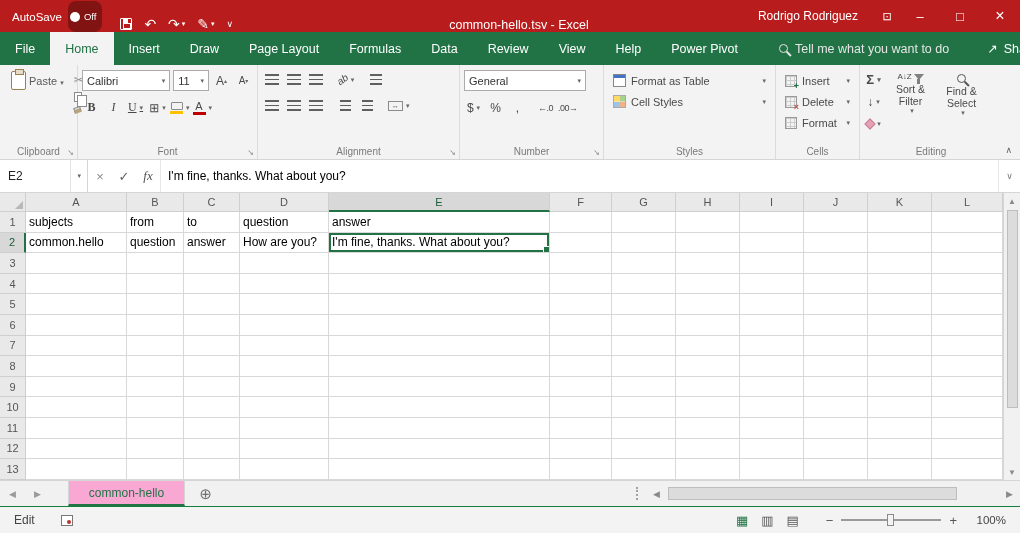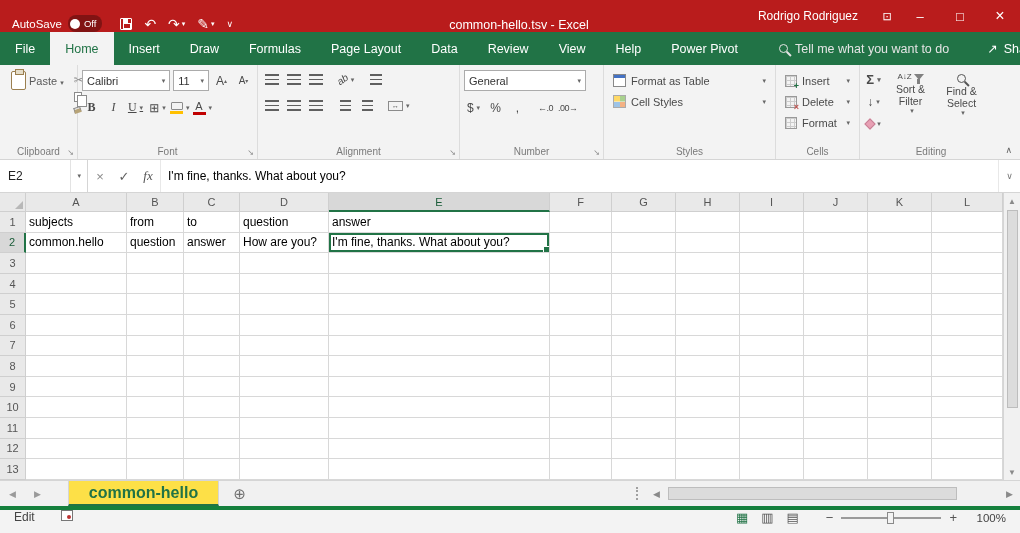--- a/index.html
+++ b/index.html
@@ -3,21 +3,21 @@
 <meta charset="utf-8">
 <style>
   * { box-sizing: border-box; margin: 0; padding: 0; }
   html,body { width:1020px; height:533px; overflow:hidden; }
   body { font-family:"Liberation Sans", sans-serif; font-size:12px; background:#fff; }
   .app { width:1020px; height:533px; display:flex; flex-direction:column; background:#fff; }
 
   
   .titlebar { height:32px; background:#b91c1c; color:#fff; display:flex; align-items:flex-end; position:relative; flex:0 0 auto; }
   .autosave { display:flex; align-items:center; gap:6px; padding:0 10px 0 12px; font-size:11.5px; }
-  .pill { background:rgba(0,0,0,.30); border-radius:8px; height:17px; display:flex; align-items:center; padding:0 6px 0 2px; gap:4px; font-size:9.5px; }
+  .pill { background:rgba(0,0,0,.30); border-radius:8px; height:31px; display:flex; align-items:center; padding:0 6px 0 2px; gap:4px; font-size:9.5px; }
   .pill .dot { width:10px; height:10px; border-radius:50%; background:#fff; }
   .qa { display:flex; align-items:center; gap:12px; padding:0 8px; }
   .qa-icon { color:#fff; font-size:14px; display:inline-flex; align-items:center; cursor:default; }
   .qa-caret { font-size:7px; margin-left:2px; }
   .tb-title { position:absolute; left:18px; right:0; text-align:center; font-size:12.5px; pointer-events:none; }
   .tb-right { margin-left:auto; display:flex; align-items:center; height:100%;margin-top:12px; }
   .tb-user { font-size:12px; padding:0 16px; }
   .tb-ribbonopts { width:26px; text-align:center; font-size:11px; }
   .winbtn { width:40px; height:32px; display:flex; align-items:center; justify-content:center; font-size:13px; }
   .winbtn.close { font-size:16px; }
@@ -121,31 +121,31 @@
   .selrow { background:#d8d8d8; border-right:2px solid #217346; color:#1a5c38; }
   .selcell { box-shadow:inset 0 0 0 2px #217346; position:relative; z-index:2; }
   .selcell::after { content:''; position:absolute; right:-1px; bottom:-1px; width:5px; height:5px; background:#217346; border:1px solid #fff; }
   .vscroll { width:17px; background:#f1f1f1; border-left:1px solid #d5d5d5; display:flex; flex-direction:column; align-items:center; font-size:8px; color:#8a8a8a; }
   .vs-arrow { height:16px; display:flex; align-items:center; }
   .vs-thumb { width:11px; height:198px; background:#dcdcdc; border:1px solid #bdbdbd; margin-top:1px; }
 
   
   .sheetbar { height:26px; background:#f1f1f1; border-top:1px solid #d5d5d5; display:flex; align-items:stretch; flex:0 0 auto; }
   .nav { display:flex; align-items:center; padding:0 9px; font-size:9px; color:#9a9a9a; }
-  .sheet-tab { margin-left:18px; padding:0 20px; display:flex; align-items:center; background:#fde047; color:#217346; font-weight:bold; font-size:16px; border-left:1px solid #d5d5d5; border-right:1px solid #d5d5d5; border-bottom:2px solid #217346; }
+  .sheet-tab { margin-left:18px; padding:0 20px; display:flex; align-items:center; background:#f9a8d4; color:#217346; font-weight:normal; font-size:12px; border-left:1px solid #d5d5d5; border-right:1px solid #d5d5d5; border-bottom:2px solid #217346; }
   .addsheet { display:flex; align-items:center; padding:0 14px; color:#717171; font-size:15px; }
   .sb-spacer { flex:1; }
   .splitter { width:6px; border-left:2px dotted #a0a0a0; height:13px; align-self:center; margin-right:4px; }
   .hscroll { width:374px; display:flex; align-items:center; padding:0 2px; }
   .hs-arrow { font-size:9px; color:#8a8a8a; padding:0 5px; }
   .hs-track { flex:1; height:13px; position:relative; background:#f1f1f1; }
   .hs-thumb { position:absolute; left:3px; top:0; height:13px; width:86%; background:#dcdcdc; border:1px solid #bdbdbd; }
 
   
-  .statusbar { height:27px; background:#f3f3f3; border-top:4px solid #15803d; display:flex; align-items:flex-start; flex:0 0 auto; color:#444; }
+  .statusbar { height:27px; background:#f3f3f3; border-top:1px solid #15803d; display:flex; align-items:center; flex:0 0 auto; color:#444; }
   .mode { padding-left:14px; font-size:12px; }
   .ic-macro { width:12px; height:11px; border:1px solid #777; margin-left:26px; position:relative; background:#fff; }
   .ic-macro::after { content:''; position:absolute; right:1px; bottom:1px; width:4px; height:4px; border-radius:50%; background:#b33; }
   .sb-right { margin-left:auto; display:flex; align-items:center; gap:13px; padding-right:14px; }
   .viewic { font-size:13px; color:#555; }
   .viewic.active { color:#217346; }
   .zoomer { display:flex; align-items:center; gap:8px; margin-left:14px; }
   .zsign { font-size:13px; color:#555; }
   .ztrack { width:100px; height:2px; background:#9a9a9a; position:relative; }
   .ztick { position:absolute; left:49px; top:-3px; width:1px; height:8px; background:#9a9a9a; }
@@ -182,22 +182,22 @@
       <span class="winbtn">□</span>
       <span class="winbtn close">×</span>
     </div>
   </div>
 
   <div class="tabsrow">
     <div class="rtab">File</div>
     <div class="rtab active">Home</div>
     <div class="rtab">Insert</div>
     <div class="rtab">Draw</div>
+    <div class="rtab">Page Layout</div>
     <div class="rtab">Formulas</div>
-    <div class="rtab">Page Layout</div>
     <div class="rtab">Data</div>
     <div class="rtab">Review</div>
     <div class="rtab">View</div>
     <div class="rtab">Help</div>
     <div class="rtab">Power Pivot</div>
     <div class="tellme">
       <span class="ic-search"></span>
       <span>Tell me what you want to do</span>
     </div>
     <div class="share">

